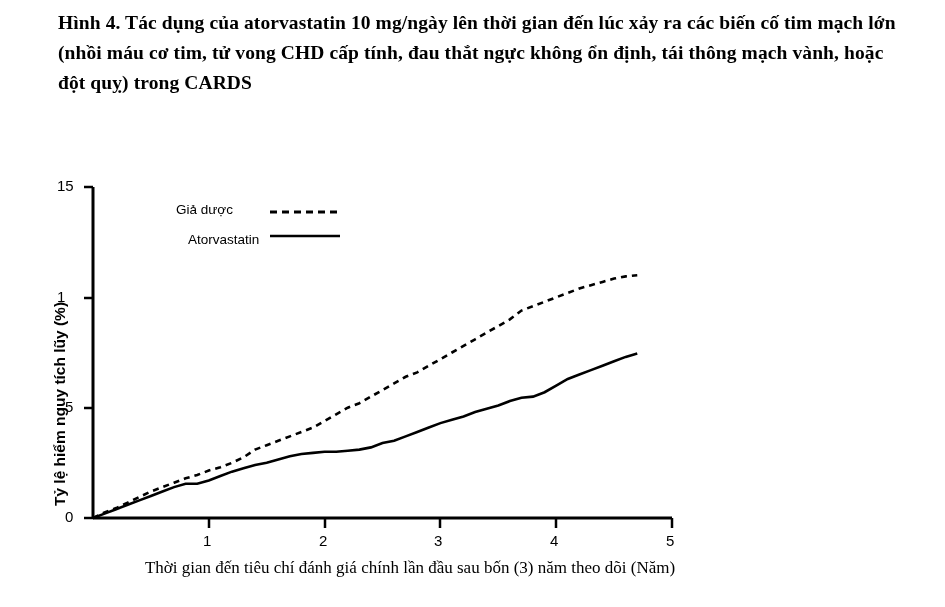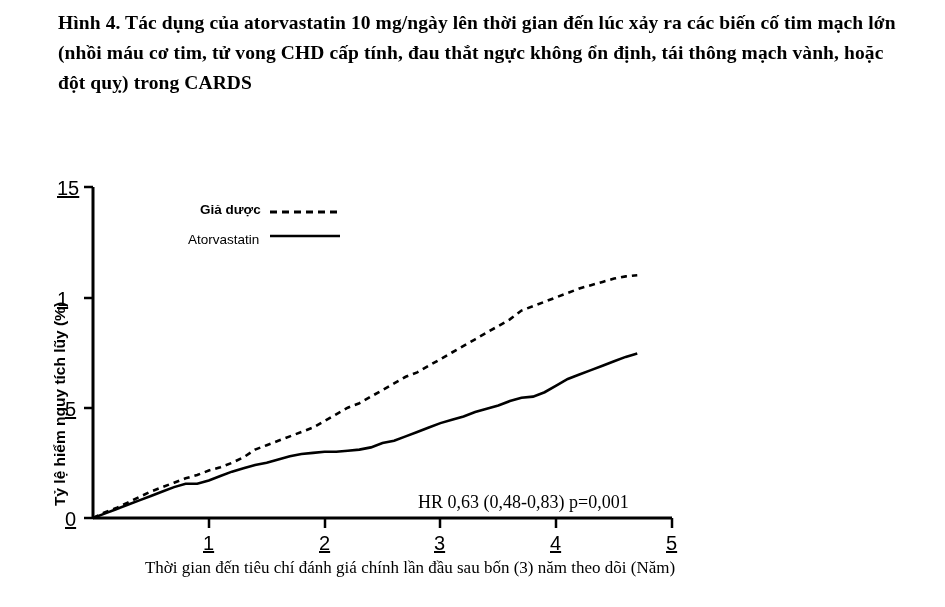--- a/index.html
+++ b/index.html
@@ -68,22 +68,21 @@
     width: 700px;
     text-align: center;
     font-family: "Liberation Serif", serif;
     font-size: 17px;
     white-space: nowrap;
   }
 
   .tick-label {
     position: absolute;
     font-family: "Liberation Sans", sans-serif;
-    font-size: 20px;
-    text-decoration: underline;
+    font-size: 15px;
   }
 
   .legend-label {
     position: absolute;
     font-family: "Liberation Sans", sans-serif;
     font-size: 13.5px;
     white-space: nowrap;
   }
 
   #annotation {
@@ -129,20 +128,19 @@
   <div class="tick-label" style="left:57px; top:148px;">1</div>
   <div class="tick-label" style="left:65px; top:258px;">5</div>
   <div class="tick-label" style="left:65px; top:368px;">0</div>
 
   <div class="tick-label" style="left:203px; top:392px;">1</div>
   <div class="tick-label" style="left:319px; top:392px;">2</div>
   <div class="tick-label" style="left:434px; top:392px;">3</div>
   <div class="tick-label" style="left:550px; top:392px;">4</div>
   <div class="tick-label" style="left:666px; top:392px;">5</div>
 
-  <div class="legend-label" style="left:200px; top:62px;font-weight:bold;">Giả dược</div>
+  <div class="legend-label" style="left:176px; top:62px;">Giả dược</div>
   <div class="legend-label" style="left:188px; top:92px;">Atorvastatin</div>
 
-  <div id="annotation">HR 0,63 (0,48-0,83) p=0,001</div>
 
   <div id="ylabel">Tỷ lệ hiểm nguy tích lũy (%)</div>
   <div id="xlabel">Thời gian đến tiêu chí đánh giá chính lần đầu sau bốn (3) năm theo dõi (Năm)</div>
 </div>
 
 </body></html>

